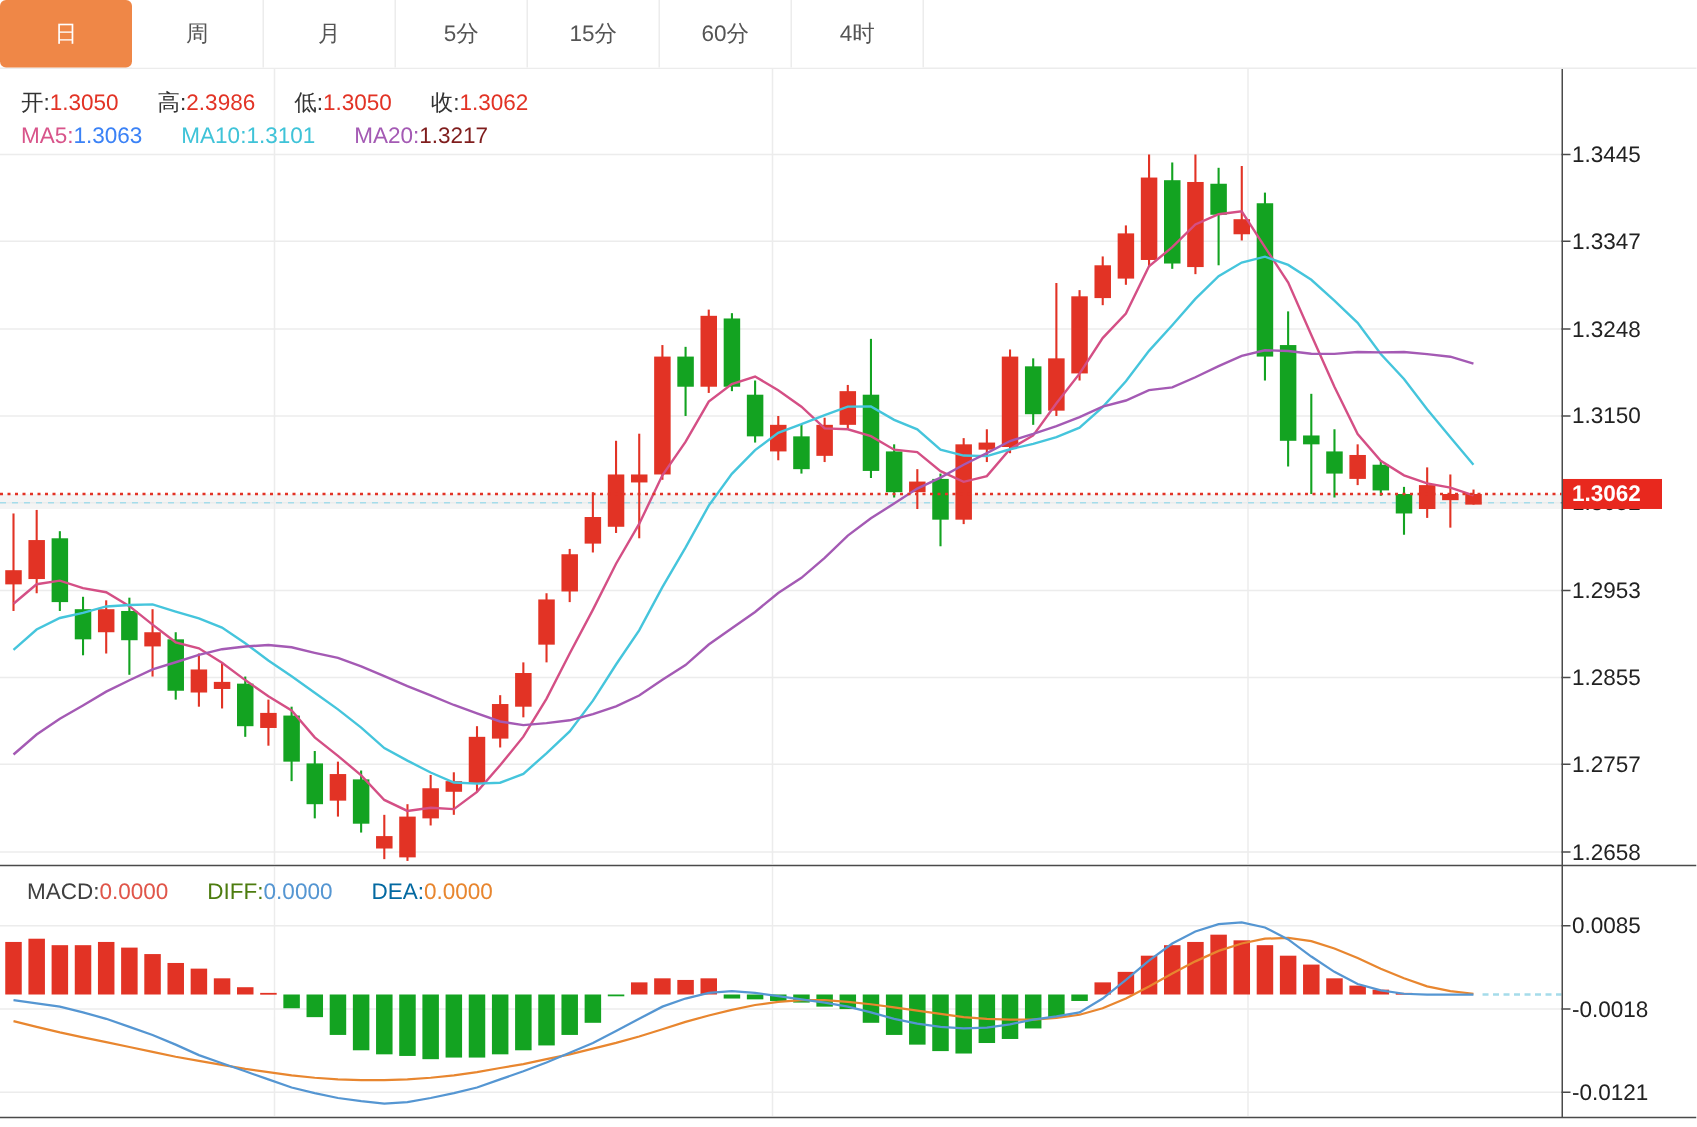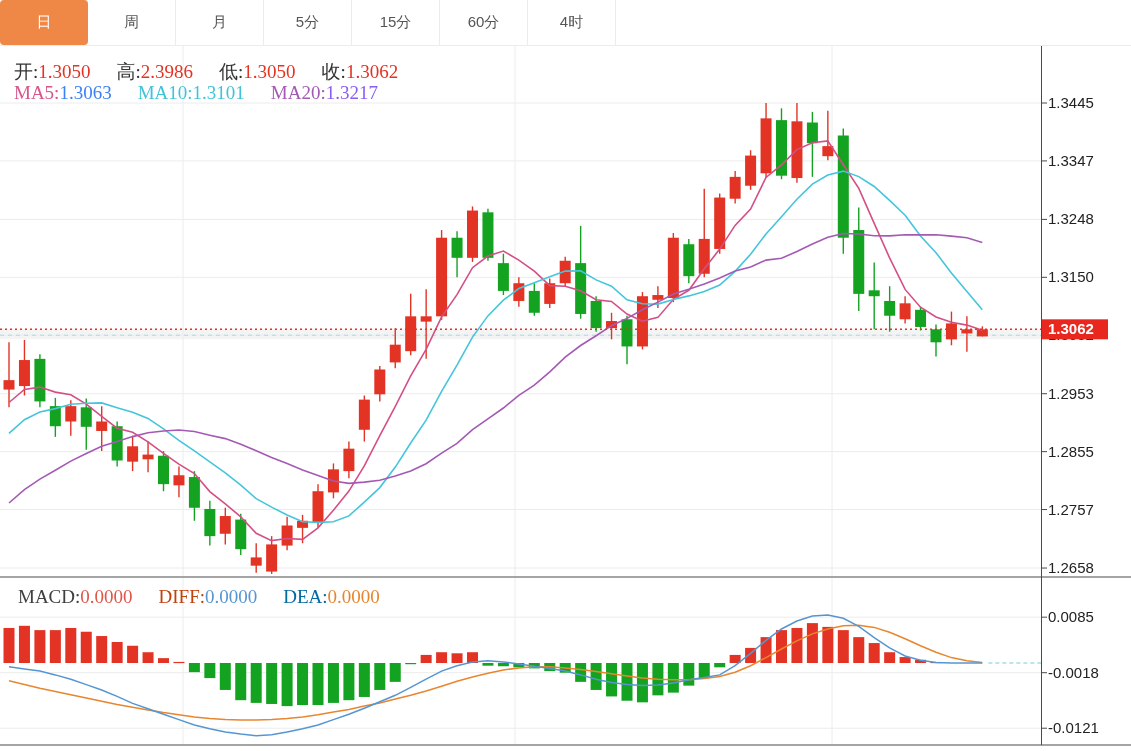--- a/index.html
+++ b/index.html
@@ -8,21 +8,21 @@
   #stage{position:absolute;left:0;top:0;width:1131px;height:751px;}
   svg{position:absolute;left:0;top:0;}
   
   .tabbar{position:absolute;left:0;top:0;width:1131px;height:45px;background:#fff;
           border-bottom:1px solid #ececec;display:flex;z-index:5;}
   .tab{width:88px;height:45px;display:flex;align-items:center;justify-content:center;
        font-size:15px;color:#555;border-right:1px solid #ececec;box-sizing:border-box;
        cursor:pointer;background:#fff;}
   .tab.active{background:#ef8747;color:#fff;border-radius:4px;border-right:none;}
   
-  .inforow{position:absolute;display:flex;z-index:6;font-size:19px;white-space:nowrap;font-family:Liberation Serif, serif;}
+  .inforow{position:absolute;display:flex;z-index:6;font-size:15px;white-space:nowrap;}
   .inforow .item{margin-right:26px;}
   .inforow .lab{color:#333;}
   #row-ohlc{left:14px;top:59px;}
   #row-ohlc .val{color:#e23325;}
   #row-macd{left:18px;top:586px;}
 </style>
 </head>
 <body>
 
 <div id="stage">
@@ -298,20 +298,20 @@
     </div>
   <div class="inforow" id="row-ohlc">
       <span class="item"><span class="lab">开:</span><span class="val">1.3050</span></span>
       <span class="item"><span class="lab">高:</span><span class="val">2.3986</span></span>
       <span class="item"><span class="lab">低:</span><span class="val">1.3050</span></span>
       <span class="item"><span class="lab">收:</span><span class="val">1.3062</span></span>
     </div>
   <div class="inforow" id="row-ma" style="left:14px;top:82px;">
       <span class="item"><span class="lab" style="color: rgb(216, 84, 138);">MA5:</span><span class="val" style="color: #3b82f6;">1.3063</span></span>
       <span class="item"><span class="lab" style="color: rgb(63, 195, 216);">MA10:</span><span class="val" style="color: rgb(63, 195, 216);">1.3101</span></span>
-      <span class="item"><span class="lab" style="color: rgb(164, 90, 180);">MA20:</span><span class="val" style="color: #8b5cf6;">1.3217</span></span>
+      <span class="item"><span class="lab" style="color: rgb(164, 90, 180);">MA20:</span><span class="val" style="color: #7f1d1d;">1.3217</span></span>
     </div>
   <div class="inforow" id="row-macd">
       <span class="item"><span class="lab" style="color: #404040;">MACD:</span><span class="val" style="color: rgb(224, 86, 74);">0.0000</span></span>
-      <span class="item"><span class="lab" style="color: #c2410c; margin-top: 24px;">DIFF:</span><span class="val" style="color: rgb(85, 150, 210);">0.0000</span></span>
+      <span class="item"><span class="lab" style="color: #4d7c0f; margin-top: 24px;">DIFF:</span><span class="val" style="color: rgb(85, 150, 210);">0.0000</span></span>
       <span class="item"><span class="lab" style="color: #0369a1;">DEA:</span><span class="val" style="color: rgb(232, 134, 47);">0.0000</span></span>
     </div>
 </div>
 
 </body></html>

